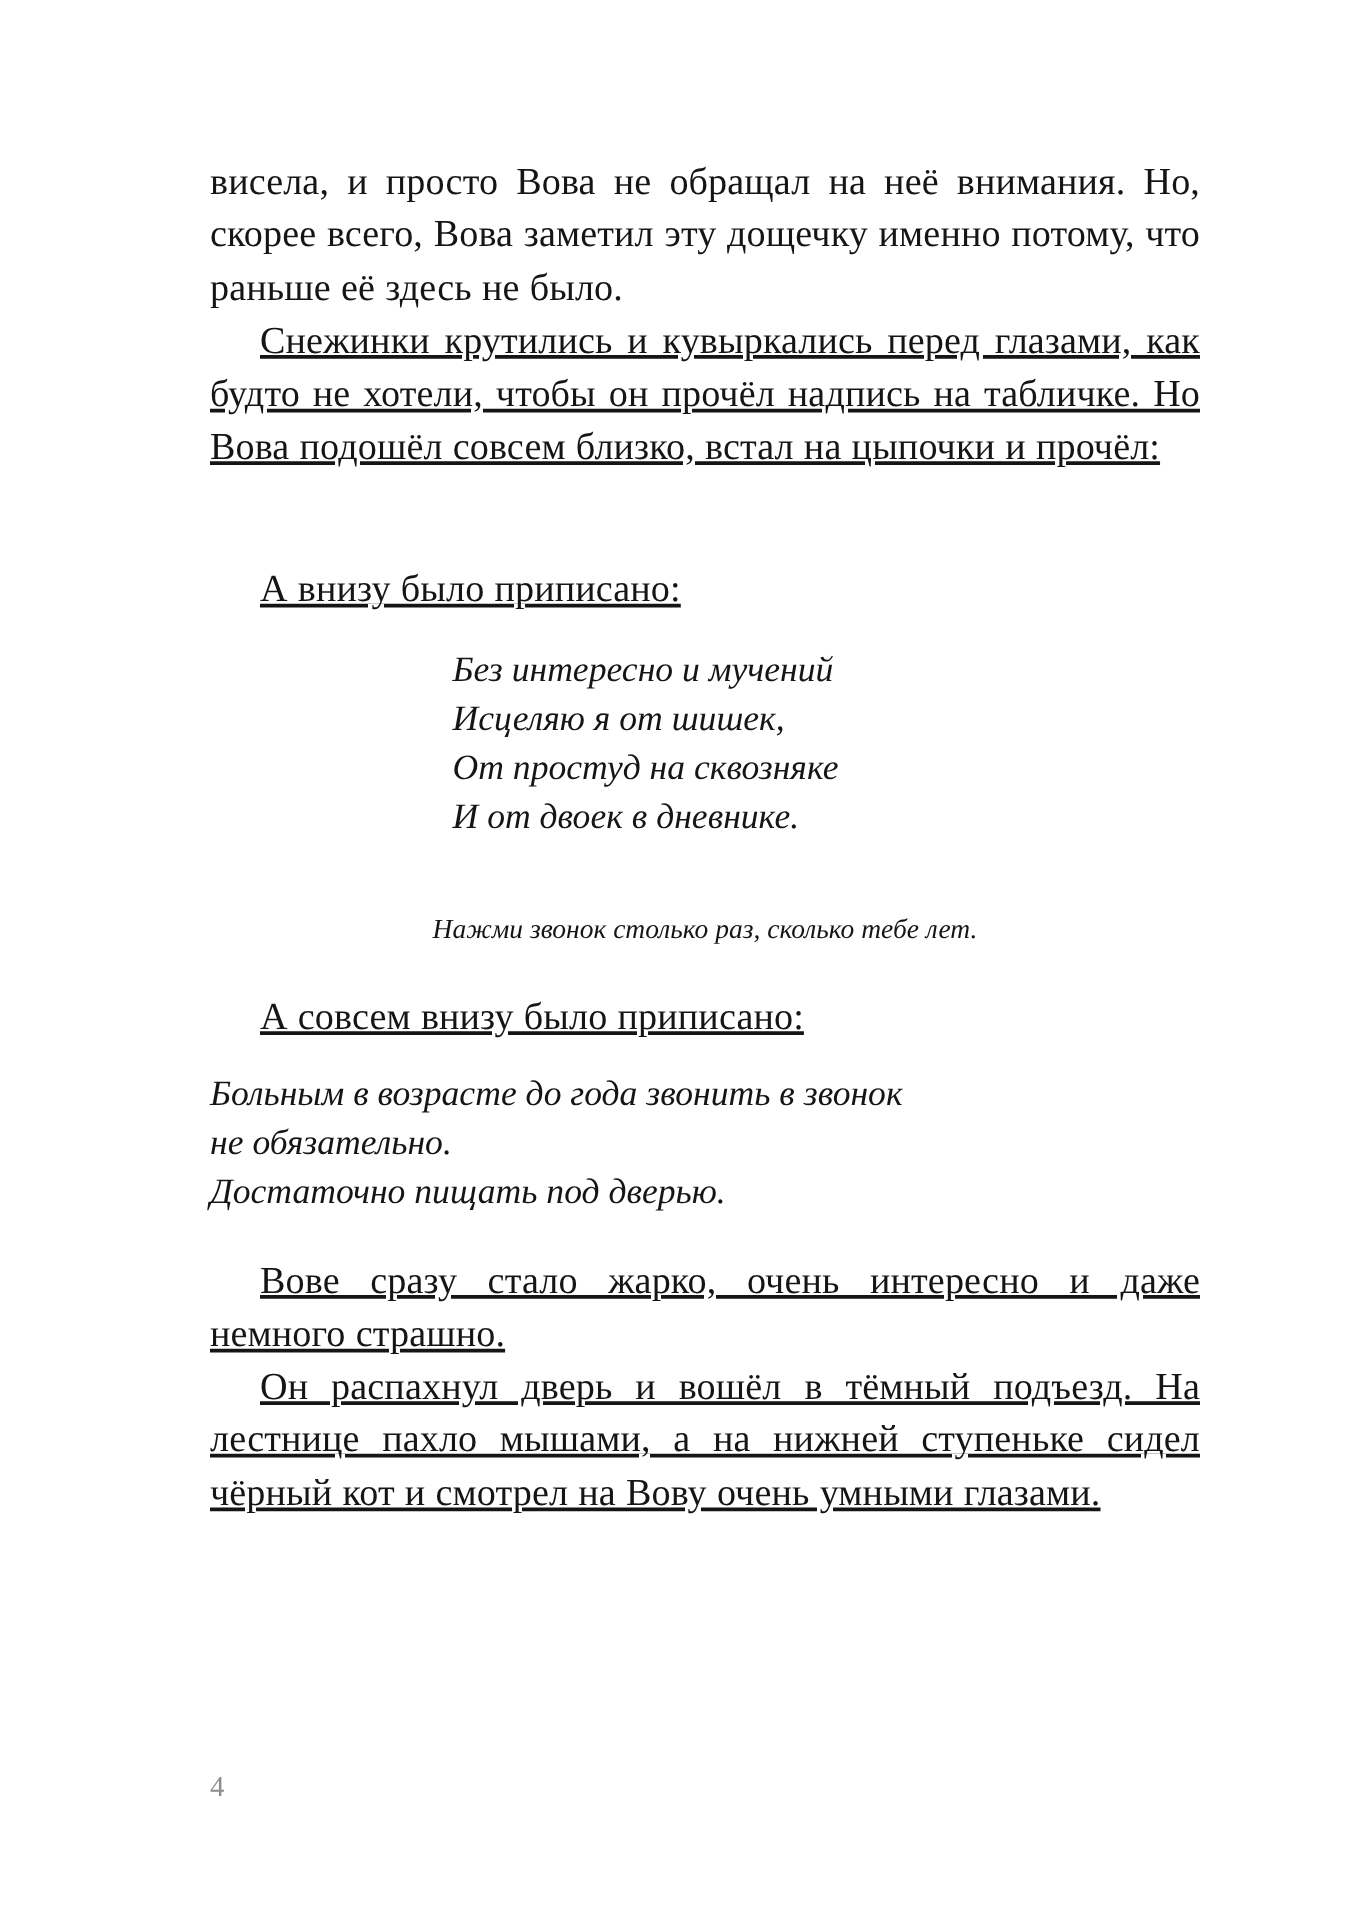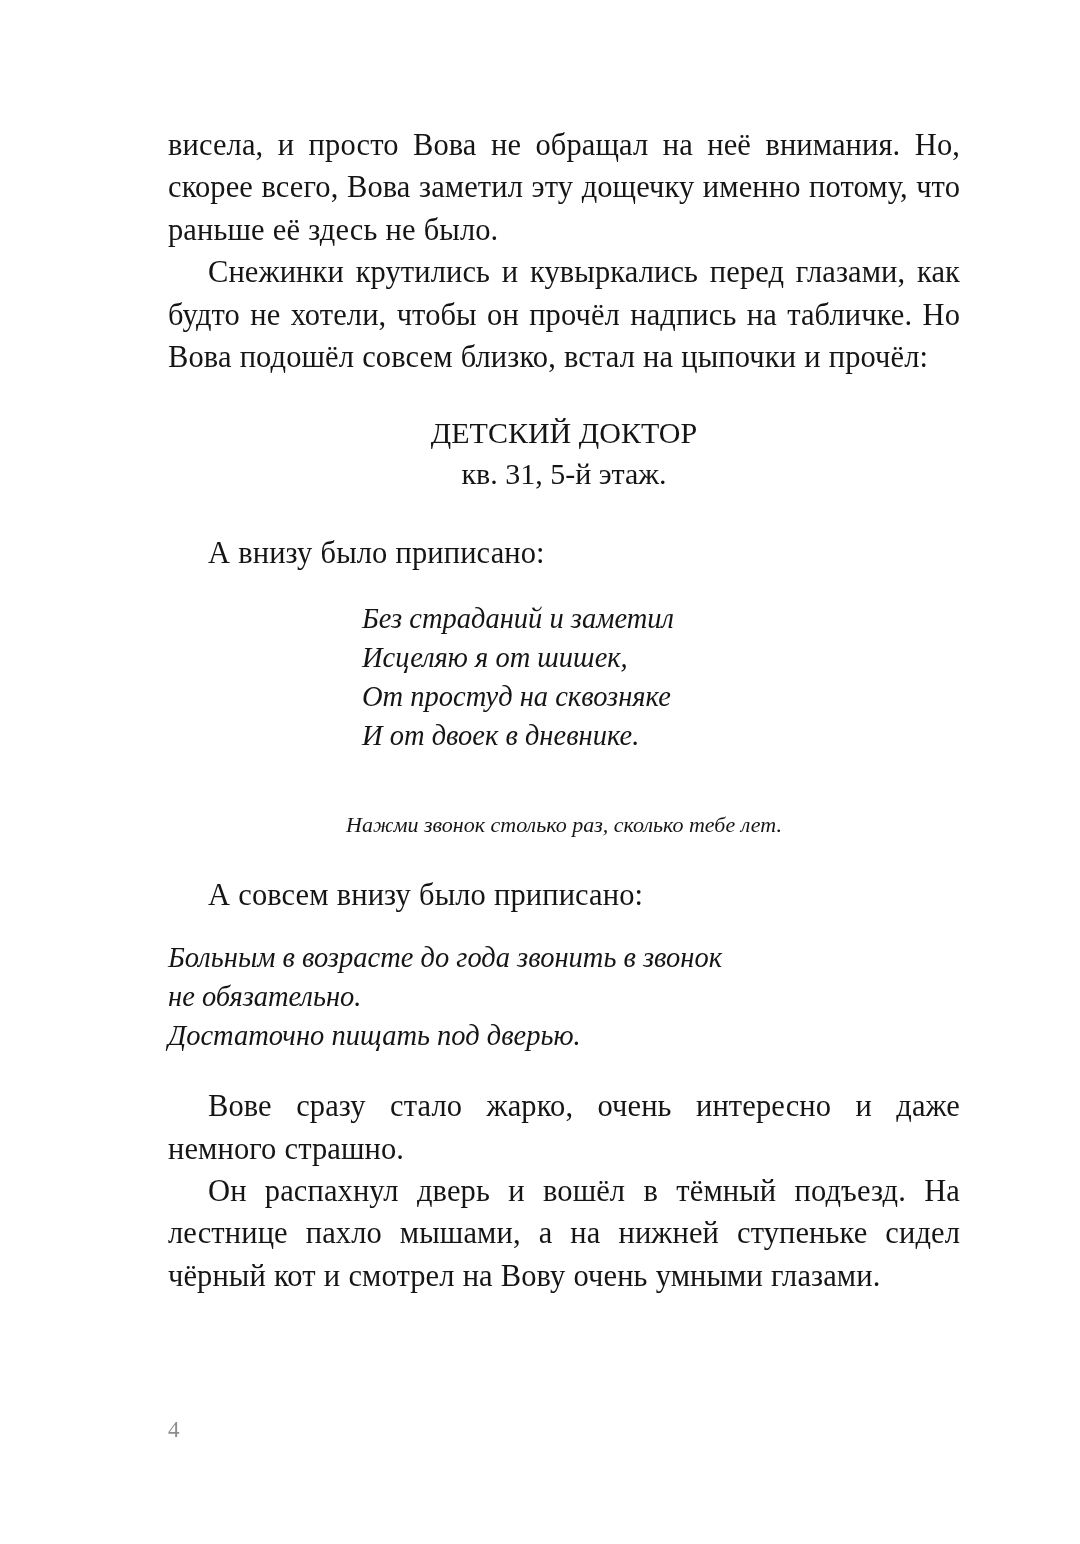--- a/index.html
+++ b/index.html
@@ -37,20 +37,21 @@
     font-size: 30.5px;
     line-height: 42.4px;
     text-align: justify;
     text-justify: inter-word;
     letter-spacing: 0.1px;
     word-spacing: 0.4px;
     hyphens: manual;
   }
   .para.indent {
     text-indent: 40px;
+    text-decoration: underline;
   }
   .para.no-indent {
     text-indent: 0;
   }
 
   
   .sign-block {
     margin: 0;
     text-align: center;
     font-size: 30px;
@@ -122,33 +123,29 @@
 <div class="page">
 
   <div class="text-column">
 
     <p class="para no-indent">висела, и просто Вова не обращал на неё внимания. Но, скорее всего, Вова заметил эту дощечку именно потому, что раньше её здесь не было.</p>
 
     <p class="para indent">Снежинки крутились и кувыркались перед глаза­ми, как будто не хотели, чтобы он прочёл надпись на табличке. Но Вова подошёл совсем близко, встал на цыпочки и прочёл:</p>
 
     <div class="gap-sign-top"></div>
 
-    <div class="sign-block">
-      <span class="sign-line">ДЕТСКИЙ ДОКТОР</span>
-      <span class="sign-line">кв. 31, 5-й этаж.</span>
-    </div>
 
     <div class="gap-sign-bottom"></div>
 
     <p class="para indent">А внизу было приписано:</p>
 
     <div class="gap-verse-top"></div>
 
     <div class="verse-block">
-      <span class="verse-line">Без страданий и заметил</span>
+      <span class="verse-line">Без интересно и мучений</span>
       <span class="verse-line">Исцеляю я от шишек,</span>
       <span class="verse-line">От простуд на сквозняке</span>
       <span class="verse-line">И от двоек в дневнике.</span>
     </div>
 
     <div class="gap-verse-bottom"></div>
 
 
     <div class="gap-note-top"></div>
 

